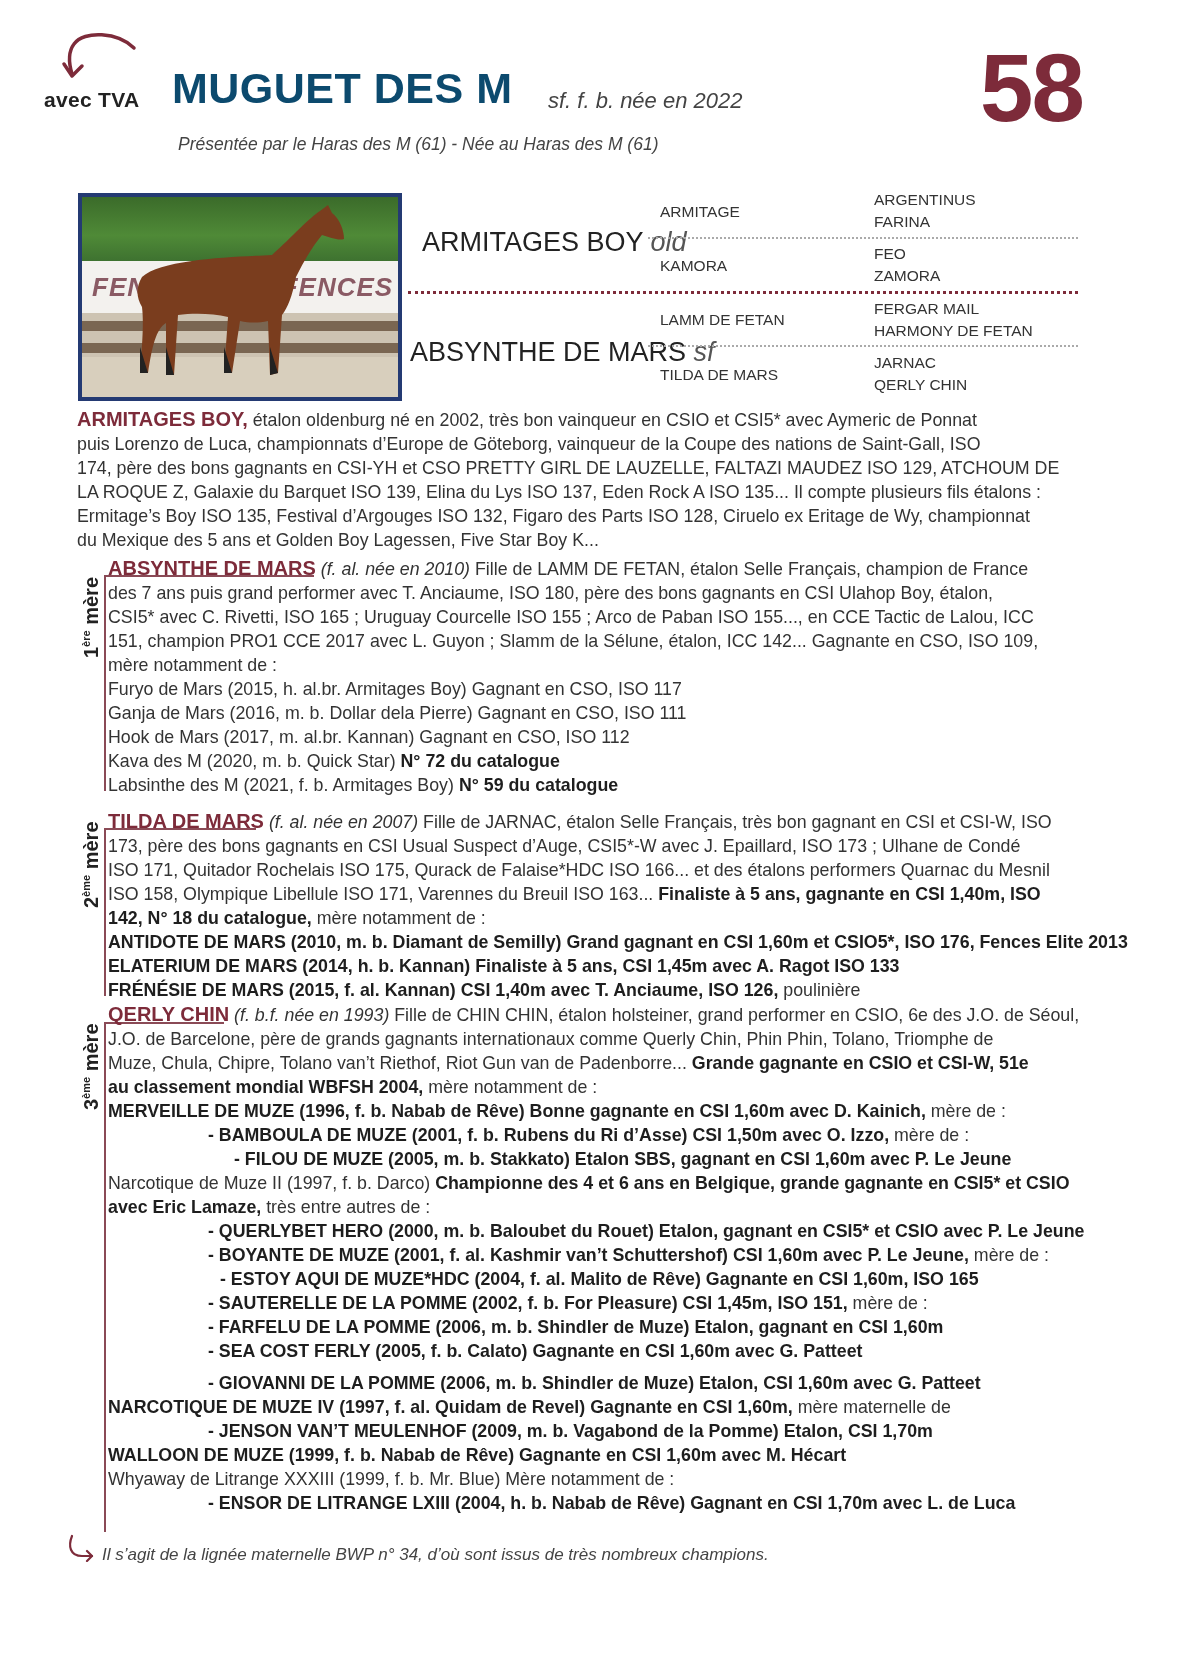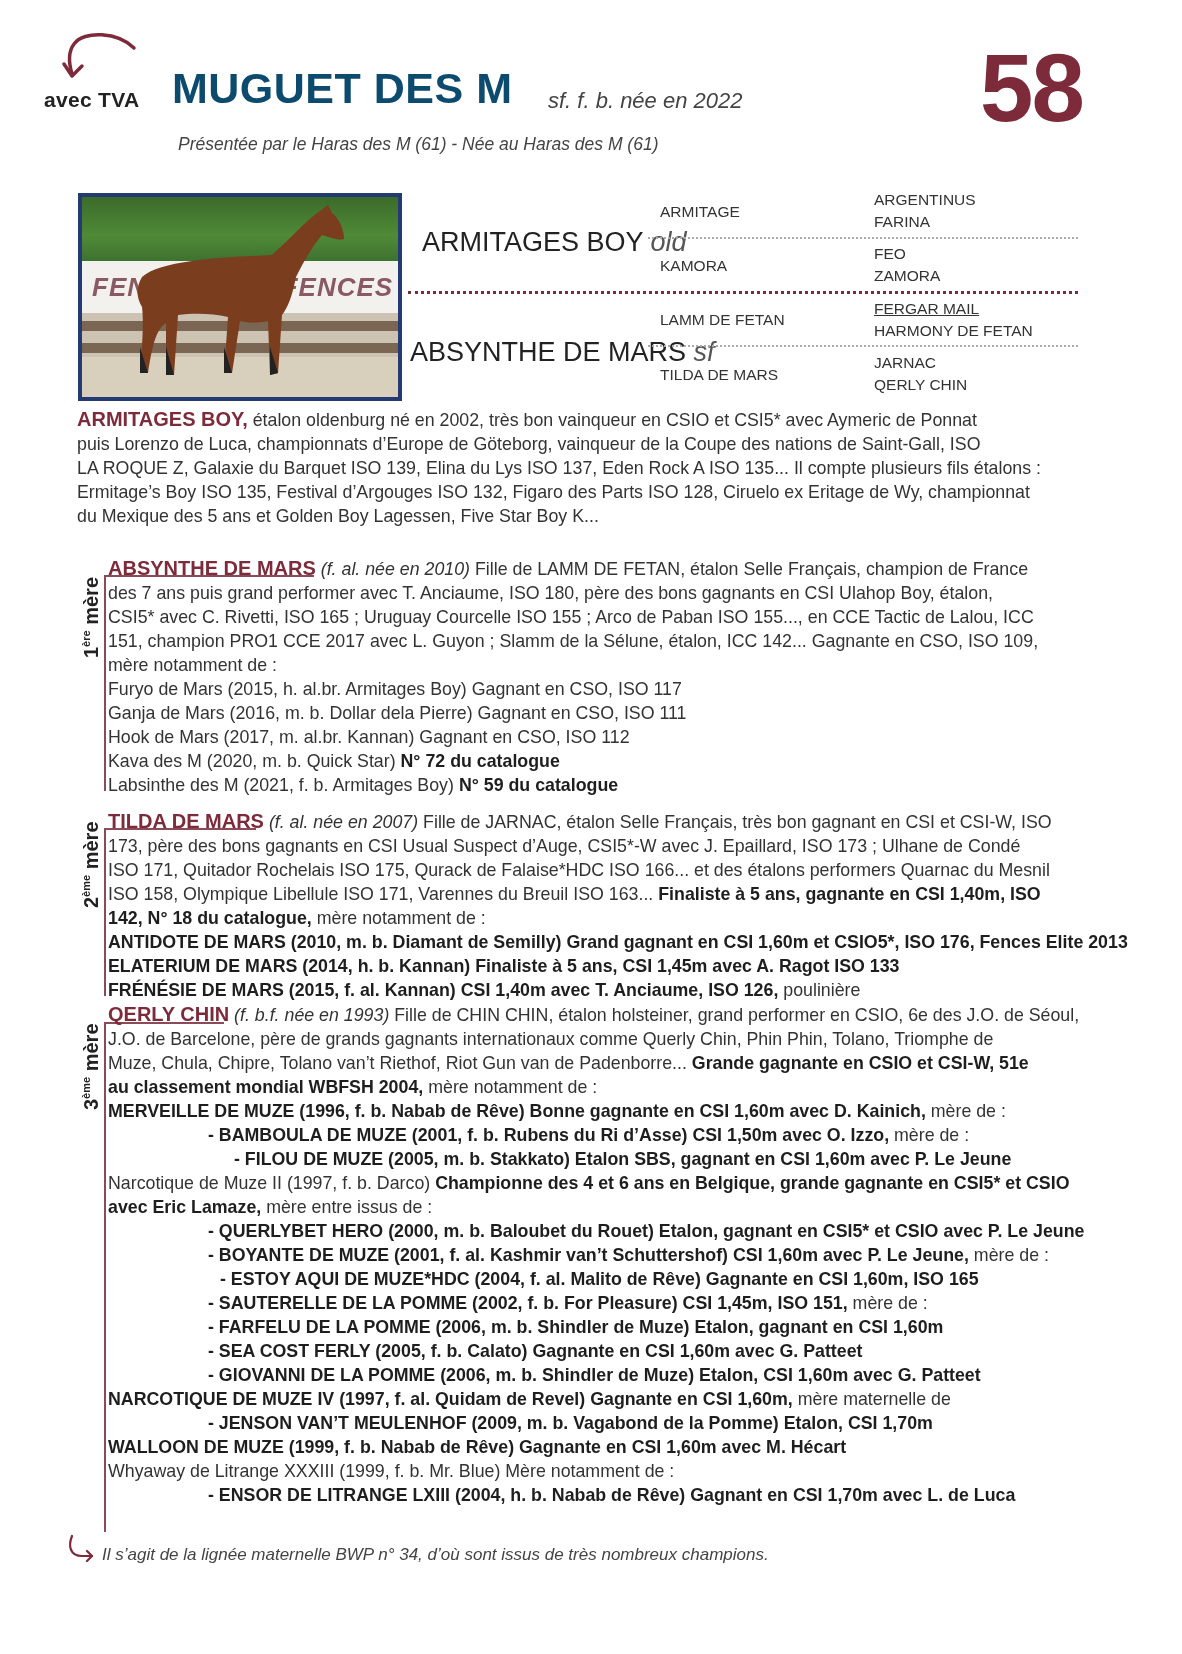--- a/index.html
+++ b/index.html
@@ -70,32 +70,33 @@
 
 <div class="abs ped" style="left:660px;top:203px;">ARMITAGE</div>
 <div class="abs ped" style="left:660px;top:257px;">KAMORA</div>
 <div class="abs ped" style="left:660px;top:311px;">LAMM DE FETAN</div>
 <div class="abs ped" style="left:660px;top:366px;">TILDA DE MARS</div>
 
 <div class="abs ped" style="left:874px;top:191px;">ARGENTINUS</div>
 <div class="abs ped" style="left:874px;top:213px;">FARINA</div>
 <div class="abs ped" style="left:874px;top:245px;">FEO</div>
 <div class="abs ped" style="left:874px;top:267px;">ZAMORA</div>
-<div class="abs ped" style="left:874px;top:300px;text-decoration:underline;">FERGAR MAIL</div>
+<div class="abs ped" style="left:874px;top:300px;">FERGAR MAIL</div>
 <div class="abs ped" style="left:874px;top:322px;">HARMONY DE FETAN</div>
 <div class="abs ped" style="left:874px;top:354px;">JARNAC</div>
 <div class="abs ped" style="left:874px;top:376px;">QERLY CHIN</div>
 
 <div class="abs dots" style="left:648px;top:237px;width:430px;"></div>
 <div class="abs dots main" style="left:408px;top:291px;width:670px;"></div>
 <div class="abs dots" style="left:648px;top:345px;width:430px;"></div>
 
 <div class="abs para" style="left:77px;top:407px;width:1010px;">
   <div style="white-space:nowrap"><span class="hl">ARMITAGES BOY,</span><span> étalon oldenburg né en 2002, très bon vainqueur en CSIO et CSI5* avec Aymeric de Ponnat</span></div>
   <div style="white-space:nowrap">puis Lorenzo de Luca, championnats d’Europe de Göteborg, vainqueur de la Coupe des nations de Saint-Gall, ISO</div>
+  <div style="white-space:nowrap">174, père des bons gagnants en CSI-YH et CSO PRETTY GIRL DE LAUZELLE, FALTAZI MAUDEZ ISO 129, ATCHOUM DE</div>
   <div style="white-space:nowrap">LA ROQUE Z, Galaxie du Barquet ISO 139, Elina du Lys ISO 137, Eden Rock A ISO 135... Il compte plusieurs fils étalons :</div>
   <div style="white-space:nowrap">Ermitage’s Boy ISO 135, Festival d’Argouges ISO 132, Figaro des Parts ISO 128, Ciruelo ex Eritage de Wy, championnat</div>
   <div style="white-space:nowrap">du Mexique des 5 ans et Golden Boy Lagessen, Five Star Boy K...</div>
 </div>
 
 <div class="vlabel" style="left:80px;top:658px;">1<sup>ère</sup> mère</div>
 <div class="vbar" style="left:104px;top:575px;height:216px;"></div>
 <div class="hbar" style="left:104px;top:575px;width:210px;"></div>
 <div class="abs para" style="left:108px;top:556px;">
   <div style="white-space:nowrap"><span class="hl">ABSYNTHE DE MARS</span> <i>(f. al. née en 2010)</i><span> Fille de LAMM DE FETAN, étalon Selle Français, champion de France</span></div>
@@ -134,28 +135,28 @@
 <div class="abs para" style="left:108px;top:1002px;">
   <div style="white-space:nowrap"><span class="hl">QERLY CHIN</span> <i>(f. b.f. née en 1993)</i><span> Fille de CHIN CHIN, étalon holsteiner, grand performer en CSIO, 6e des J.O. de Séoul,</span></div>
   <div id="td-lines">
       <div style="white-space: nowrap;"><span>J.O. de Barcelone, père de grands gagnants internationaux comme Querly Chin, Phin Phin, Tolano, Triomphe de</span></div>
       <div style="white-space: nowrap;"><span>Muze, Chula, Chipre, Tolano van’t Riethof, Riot Gun van de Padenborre... </span><b>Grande gagnante en CSIO et CSI-W, 51e</b></div>
       <div style="white-space: nowrap;"><b>au classement mondial WBFSH 2004,</b><span> mère notamment de :</span></div>
       <div style="white-space: nowrap;"><b>MERVEILLE DE MUZE (1996, f. b. Nabab de Rêve) Bonne gagnante en CSI 1,60m avec D. Kainich,</b><span> mère de :</span></div>
       <div style="white-space: nowrap; padding-left: 100px;"><b>- BAMBOULA DE MUZE (2001, f. b. Rubens du Ri d’Asse) CSI 1,50m avec O. Izzo,</b><span> mère de :</span></div>
       <div style="white-space: nowrap; padding-left: 126px;"><b>- FILOU DE MUZE (2005, m. b. Stakkato) Etalon SBS, gagnant en CSI 1,60m avec P. Le Jeune</b></div>
       <div style="white-space: nowrap;"><span>Narcotique de Muze II (1997, f. b. Darco) </span><b>Championne des 4 et 6 ans en Belgique, grande gagnante en CSI5* et CSIO</b></div>
-      <div style="white-space: nowrap;"><b>avec Eric Lamaze,</b><span> mère entre issus de :</span></div>
+      <div style="white-space: nowrap;"><b>avec Eric Lamaze,</b><span> très entre autres de :</span></div>
       <div style="white-space: nowrap; padding-left: 100px;"><b>- QUERLYBET HERO (2000, m. b. Baloubet du Rouet) Etalon, gagnant en CSI5* et CSIO avec P. Le Jeune</b></div>
       <div style="white-space: nowrap; padding-left: 100px;"><b>- BOYANTE DE MUZE (2001, f. al. Kashmir van’t Schuttershof) CSI 1,60m avec P. Le Jeune,</b><span> mère de :</span></div>
       <div style="white-space: nowrap; padding-left: 112px;"><b>- ESTOY AQUI DE MUZE*HDC (2004, f. al. Malito de Rêve) Gagnante en CSI 1,60m, ISO 165</b></div>
       <div style="white-space: nowrap; padding-left: 100px;"><b>- SAUTERELLE DE LA POMME (2002, f. b. For Pleasure) CSI 1,45m, ISO 151,</b><span> mère de :</span></div>
       <div style="white-space: nowrap; padding-left: 100px;"><b>- FARFELU DE LA POMME (2006, m. b. Shindler de Muze) Etalon, gagnant en CSI 1,60m</b></div>
       <div style="white-space: nowrap; padding-left: 100px;"><b>- SEA COST FERLY (2005, f. b. Calato) Gagnante en CSI 1,60m avec G. Patteet</b></div>
-      <div style="white-space: nowrap; padding-left: 100px;"><b>- GIOVANNI DE LA POMME (2006, m. b. Shindler de Muze) Etalon, CSI 1,60m avec G. Patteet</b></div>
+      <div style="white-space: nowrap; padding-left: 100px; margin-top: 8px;"><b>- GIOVANNI DE LA POMME (2006, m. b. Shindler de Muze) Etalon, CSI 1,60m avec G. Patteet</b></div>
       <div style="white-space: nowrap;"><b>NARCOTIQUE DE MUZE IV (1997, f. al. Quidam de Revel) Gagnante en CSI 1,60m,</b><span> mère maternelle de</span></div>
       <div style="white-space: nowrap; padding-left: 100px;"><b>- JENSON VAN’T MEULENHOF (2009, m. b. Vagabond de la Pomme) Etalon, CSI 1,70m</b></div>
       <div style="white-space: nowrap;"><b>WALLOON DE MUZE (1999, f. b. Nabab de Rêve) Gagnante en CSI 1,60m avec M. Hécart</b></div>
       <div style="white-space: nowrap;"><span>Whyaway de Litrange XXXIII (1999, f. b. Mr. Blue) Mère notamment de :</span></div>
       <div style="white-space: nowrap; padding-left: 100px;"><b>- ENSOR DE LITRANGE LXIII (2004, h. b. Nabab de Rêve) Gagnant en CSI 1,70m avec L. de Luca</b></div>
     </div>
 </div>
 
 <svg class="abs" style="left:66px;top:1532px;" width="30" height="30" viewBox="0 0 30 30">
   <path d="M6 4 C 2 14, 4 24, 16 24 L 26 24" fill="none" stroke="#7d2b3a" stroke-width="2.2" stroke-linecap="round"></path>

